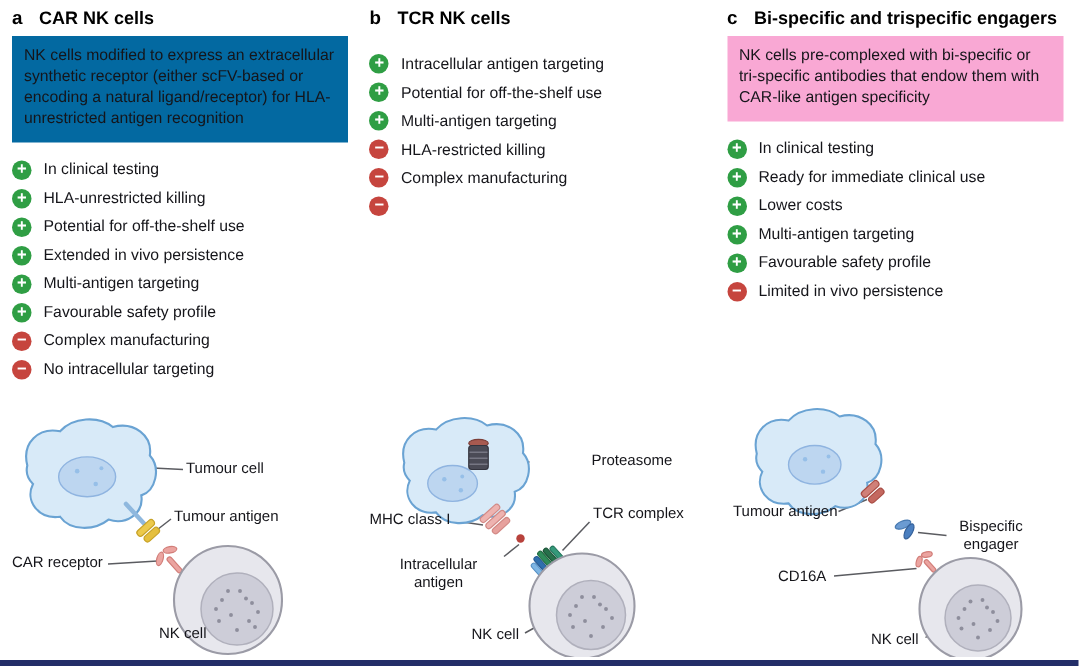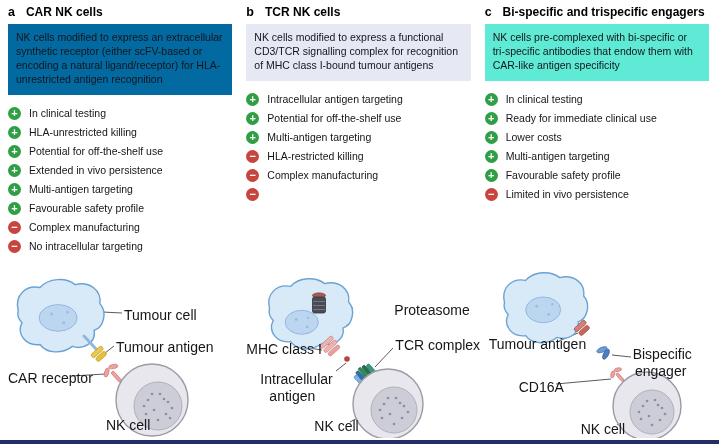--- a/index.html
+++ b/index.html
@@ -14,21 +14,21 @@
   .pro-con-list { list-style:none; margin-top:9px; }
   .item { display:flex; align-items:center; height:19px; font-size:10.5px; color:#15151a; }
   .badge { width:13px; height:13px; border-radius:50%; color:#fff; font-size:11px; line-height:12px; text-align:center; font-weight:bold; flex:0 0 13px; margin-right:8px; }
   .badge.plus { background:#2f9e44; }
   .badge.minus { background:#c6453e; }
   .illustration { flex:1; position:relative; }
   .illo-inner { position:absolute; left:0; bottom:0; width:225px; }
   .illo-inner.h172 { height:172px; }
   .illo-inner.h200 { height:200px; }
   .illo-inner svg { position:absolute; left:0; top:0; }
-  .lbl { position:absolute; font-size:14px; color:#15151a; line-height:1.18; white-space:nowrap; }
+  .lbl { position:absolute; font-size:10px; color:#15151a; line-height:1.18; white-space:nowrap; }
   .lbl.wrap { white-space:normal; text-align:center; }
   .conn { stroke:#5a5b60; stroke-width:1; }
   .blob { fill:#d8eaf8; stroke:#6aa3d3; stroke-width:1.5; }
   .nucleus { fill:#bdd6f0; stroke:#8fb4e0; stroke-width:1; }
   .ndot { fill:#96bfe8; }
   .footer-bar { position:absolute; left:0; bottom:0; width:719px; height:4px; }
 </style>
 </head>
 <body>
 
@@ -123,21 +123,20 @@
         <div class="lbl" style="left:98px; top:151px;">NK cell</div>
       </div>
     </div>
   </section>
 
   <section class="panel">
     <header class="panel-header">
       <span class="panel-letter">b</span>
       <span class="panel-title">TCR NK cells</span>
     </header>
-    <div class="desc-box" style="background: rgb(230, 233, 244);">NK cells modified to express a functional CD3/TCR signalling complex for recognition of MHC class I-bound tumour antigens</div>
     <ul class="pro-con-list">
       <li class="item">
           <span class="badge plus" style="background: rgb(47, 158, 68);">+</span>
           <span>Intracellular antigen targeting</span>
         </li>
       <li class="item">
           <span class="badge plus" style="background: rgb(47, 158, 68);">+</span>
           <span>Potential for off-the-shelf use</span>
         </li>
       <li class="item">
@@ -216,21 +215,21 @@
         <div class="lbl" style="left:68px; top:180px;">NK cell</div>
       </div>
     </div>
   </section>
 
   <section class="panel">
     <header class="panel-header">
       <span class="panel-letter">c</span>
       <span class="panel-title">Bi-specific and trispecific engagers</span>
     </header>
-    <div class="desc-box" style="background: #5eead4;">NK cells pre-complexed with bi-specific or tri-specific antibodies that endow them with CAR-like antigen specificity</div>
+    <div class="desc-box" style="background: #f9a8d4;">NK cells pre-complexed with bi-specific or tri-specific antibodies that endow them with CAR-like antigen specificity</div>
     <ul class="pro-con-list">
       <li class="item">
           <span class="badge plus" style="background: rgb(47, 158, 68);">+</span>
           <span>In clinical testing</span>
         </li>
       <li class="item">
           <span class="badge plus" style="background: rgb(47, 158, 68);">+</span>
           <span>Ready for immediate clinical use</span>
         </li>
       <li class="item">

